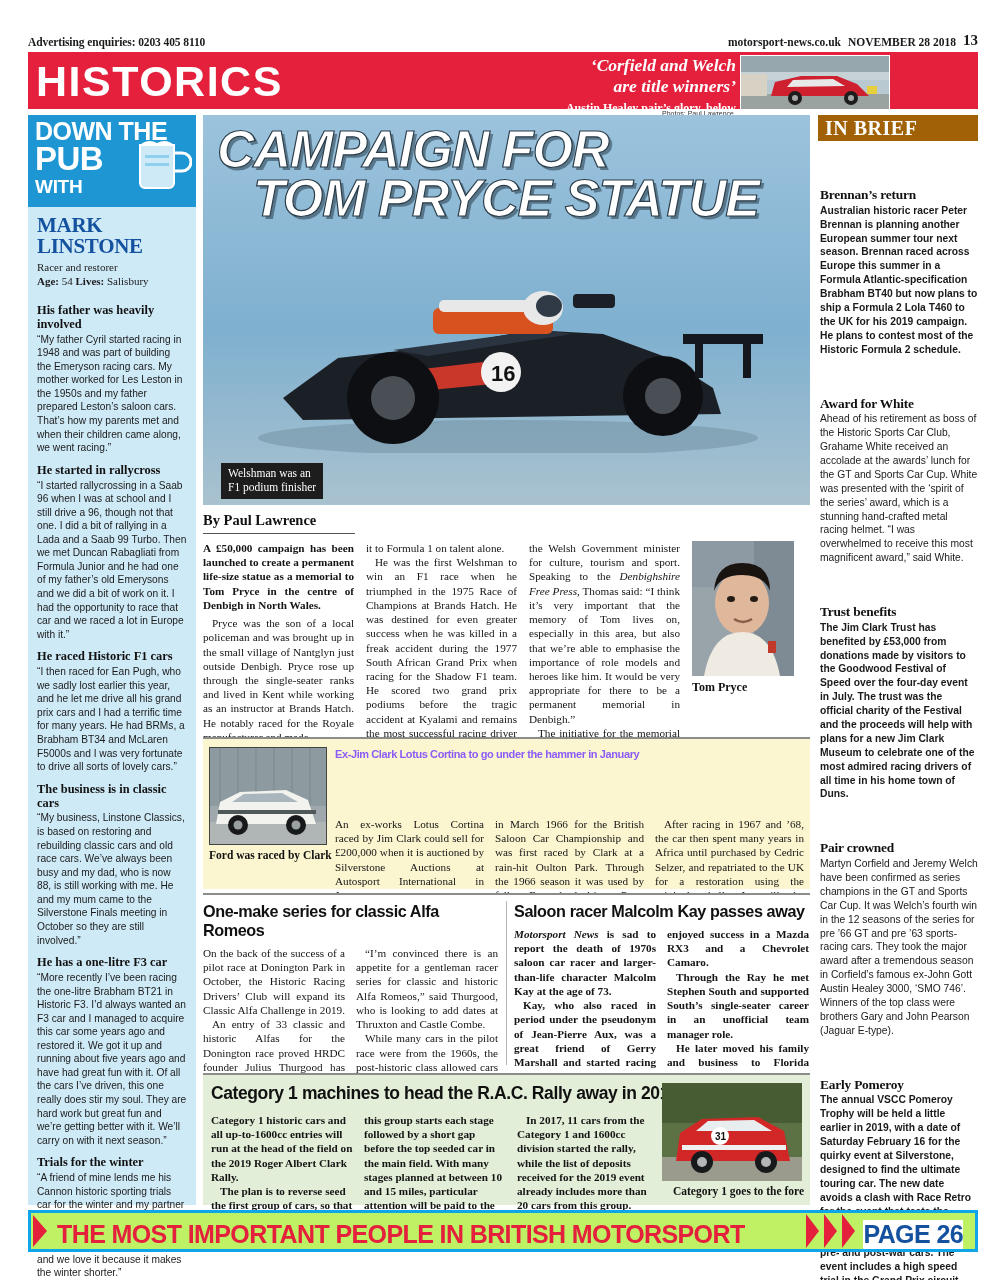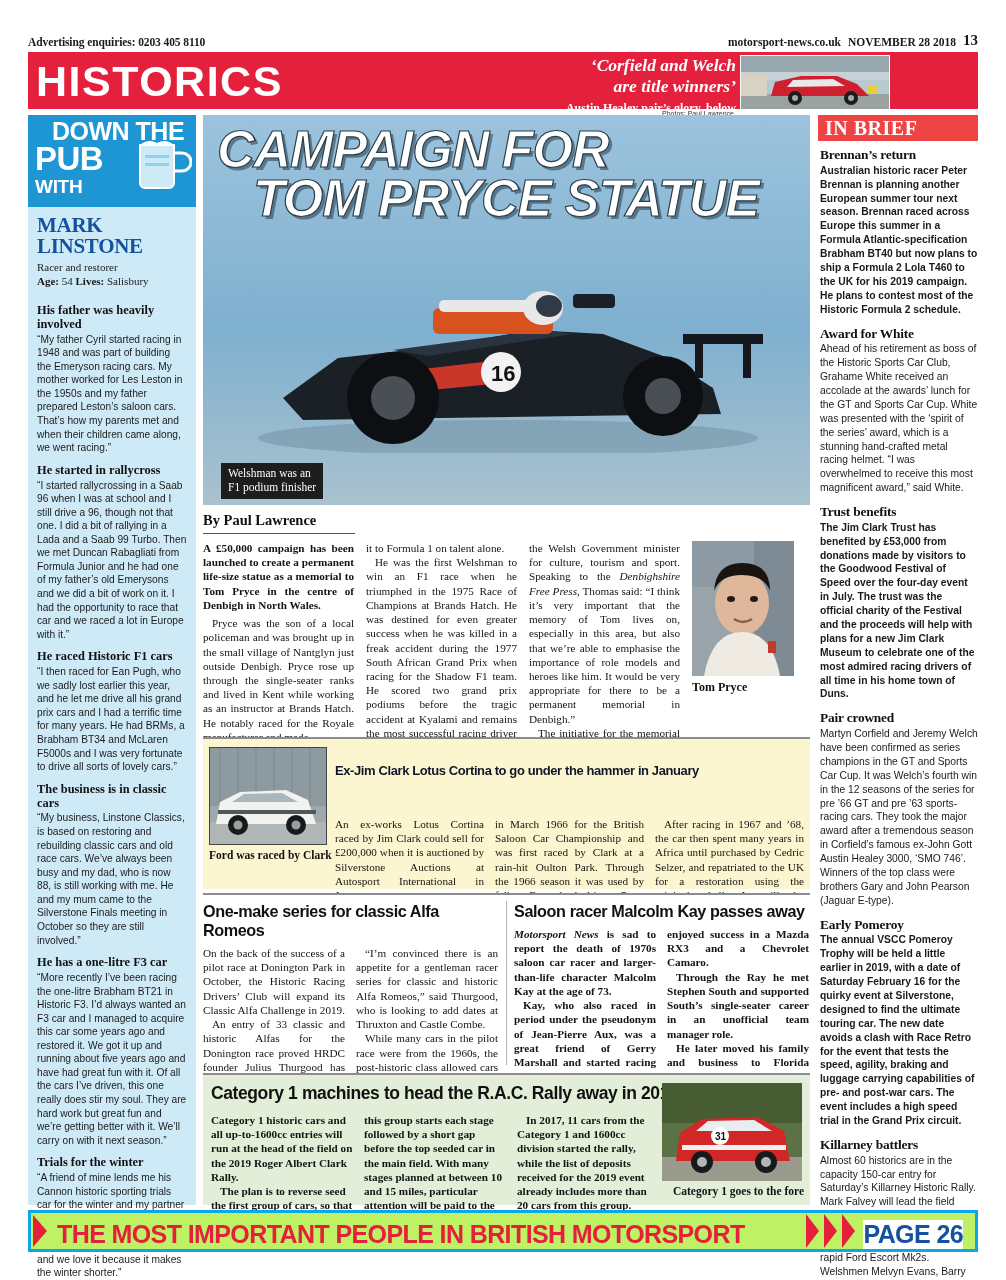--- a/index.html
+++ b/index.html
@@ -55,21 +55,21 @@
     font-family:"Liberation Sans", sans-serif; font-size:7px; color:#333;
   }
 
   
   .leftcol {
     position:absolute; left:28px; top:115px; width:168px; height:1090px;
     background:#cfeaf7;
   }
   .pub-head { position:relative; width:168px; height:92px; background:#1f96d4; overflow:hidden;}
   .pub-head .l1 {
-    position:absolute; left:24px; top:4px; font-weight:bold; font-size:25px;
+    position:absolute; left:7px; top:4px; font-weight:bold; font-size:25px;
     color:#fff; letter-spacing:-0.5px; line-height:1;
   }
   .pub-head .l2 {
     position:absolute; left:7px; top:27px; font-weight:bold; font-size:33px;
     color:#fff; letter-spacing:-0.5px; line-height:1;
   }
   .pub-head .l3 {
     position:absolute; left:7px; top:62px; font-weight:bold; font-size:19px;
     color:#fff; letter-spacing:-0.3px; line-height:1;
   }
@@ -158,21 +158,21 @@
     margin-top:4px; font-family:"Liberation Serif", serif; font-weight:bold;
     font-size:12px; color:#111;
   }
 
   
   .cortina {
     position:absolute; left:203px; top:737px; width:607px; height:152px;
     background:#fcf6d0; border-top:2px solid #8c8c8c;
   }
   .cortina h2 {
-    margin:24px 0 0 132px; font-weight:bold; font-size:13px; color:#0f172a;
+    margin:9px 0 0 132px; font-weight:bold; font-size:11px; color:#8b5cf6;
     letter-spacing:-0.4px;
   }
   .cortina-photo {
     position:absolute; left:6px; top:8px; width:118px; height:98px;
     background:#9aa4a8; border:1px solid #444; overflow:hidden;
   }
   .cortina-cap {
     position:absolute; left:6px; top:110px; font-family:"Liberation Serif", serif;
     font-weight:bold; font-size:11.5px; color:#111;
   }
@@ -238,27 +238,27 @@
     position:absolute; right:6px; top:110px; font-family:"Liberation Serif", serif;
     font-weight:bold; font-size:11.5px; color:#111;
   }
 
   
   .rightcol {
     position:absolute; left:818px; top:115px; width:160px; height:1090px;
     background:#ffffff;
   }
   .brief-head {
-    width:160px; height:26px; background:#ef4444; color:#fff;
+    width:160px; height:26px; background:#a16207; color:#fff;
     display:flex; align-items:center; padding-left:7px;
     font-family:"Liberation Serif", serif; font-weight:bold; font-size:20px;
     letter-spacing:0.5px;
   }
   .brief-body { padding:7px 0 0 2px; }
-  .brief-item { margin-bottom:10px; }
+  .brief-item { margin-bottom:10px;margin-top:40px; }
   .brief-item h3 {
     font-family:"Liberation Serif", serif; font-weight:bold; font-size:13.4px;
     color:#111; line-height:1.1; margin-bottom:1px; letter-spacing:-0.2px;
   }
   .brief-item p {
     font-size:10.3px; line-height:1.35; color:#1a1a1a;
     font-family:"Liberation Sans", sans-serif;
   }
   .brief-item.bold p { font-weight:bold; }
 

